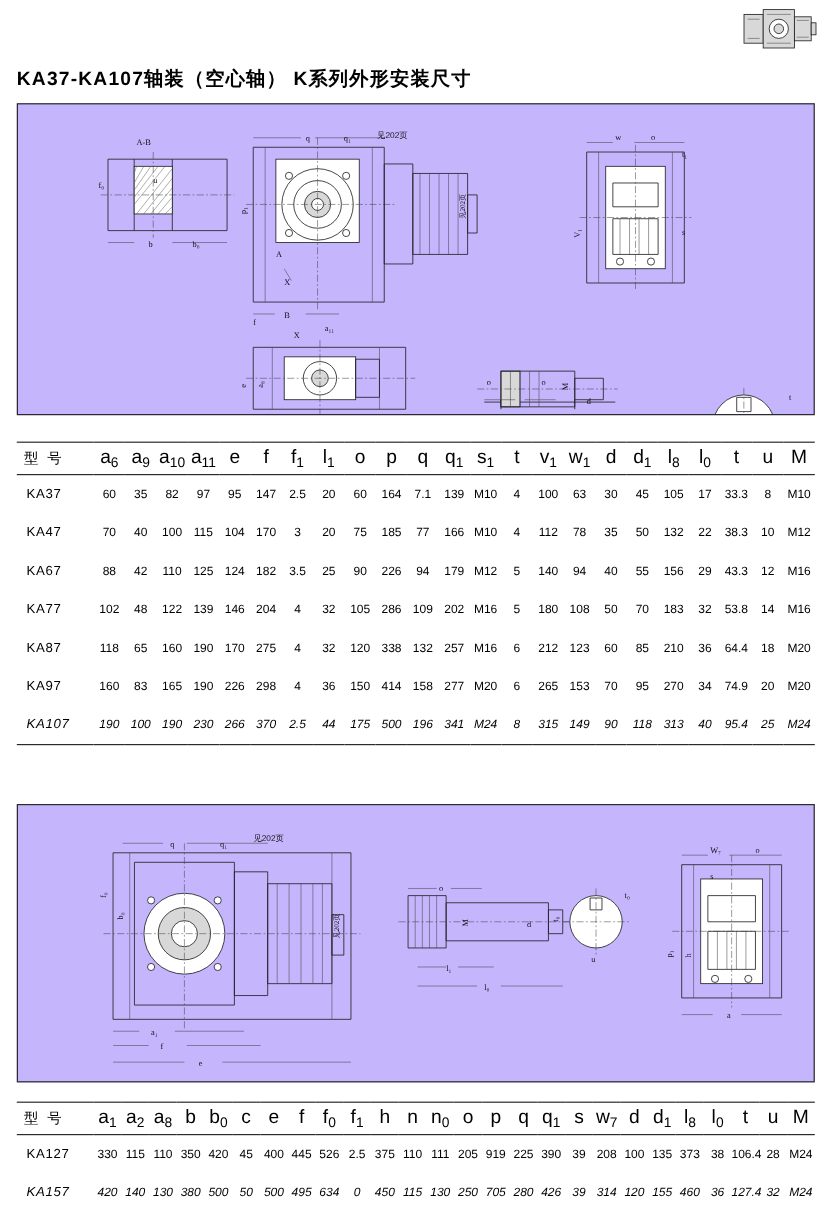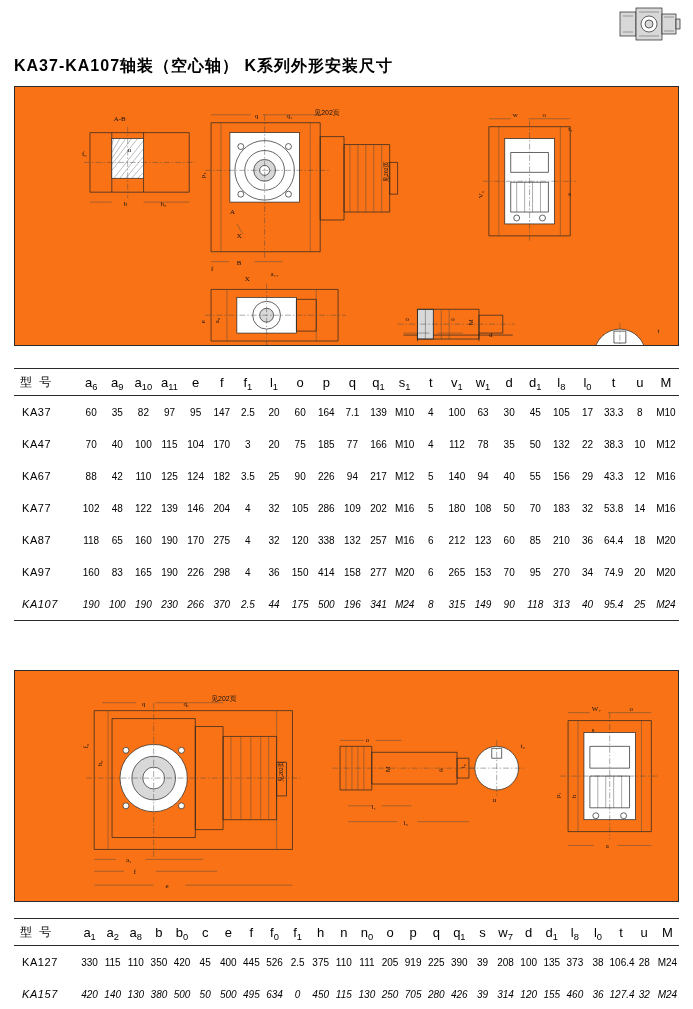--- a/index.html
+++ b/index.html
@@ -43,21 +43,21 @@
     white-space: nowrap;
   }
   #title1 { position: absolute; left: 14px; top: 56px; }
   #title2 { position: absolute; left: 14px; top: 640px; }
 
   
   .drawing {
     position: absolute;
     left: 14px;
     border: 1px solid #2b2b2b;
-    background: #f97316;
+    background: #c4b5fd;
     box-sizing: border-box;
   }
   #drawing1 { top: 86px; width: 665px; height: 260px; }
   #drawing2 { top: 670px; width: 665px; height: 232px; }
   .drawing svg { display: block; width: 100%; height: 100%; }
 
   
   .spec-table {
     position: absolute;
     left: 14px;
@@ -71,21 +71,21 @@
   .spec-table th, .spec-table td {
     border: none;
     text-align: center;
     vertical-align: middle;
     padding: 0;
     font-weight: normal;
     white-space: nowrap;
   }
   .spec-table thead th {
     height: 26px;
-    font-size: 13px;
+    font-size: 16px;
     border-top: 1px solid #2b2b2b;
     border-bottom: 1px solid #2b2b2b;
   }
   .spec-table tbody td {
     height: 32px;
     font-size: 10px;
   }
   .spec-table tbody tr:last-child td {
     border-bottom: 1px solid #2b2b2b;
     font-style: italic;
@@ -333,21 +333,21 @@
           <td>42</td>
           <td>110</td>
           <td>125</td>
           <td>124</td>
           <td>182</td>
           <td>3.5</td>
           <td>25</td>
           <td>90</td>
           <td>226</td>
           <td>94</td>
-          <td>217</td>
+          <td>179</td>
           <td>M12</td>
           <td>5</td>
           <td>140</td>
           <td>94</td>
           <td>40</td>
           <td>55</td>
           <td>156</td>
           <td>29</td>
           <td>43.3</td>
           <td>12</td>

